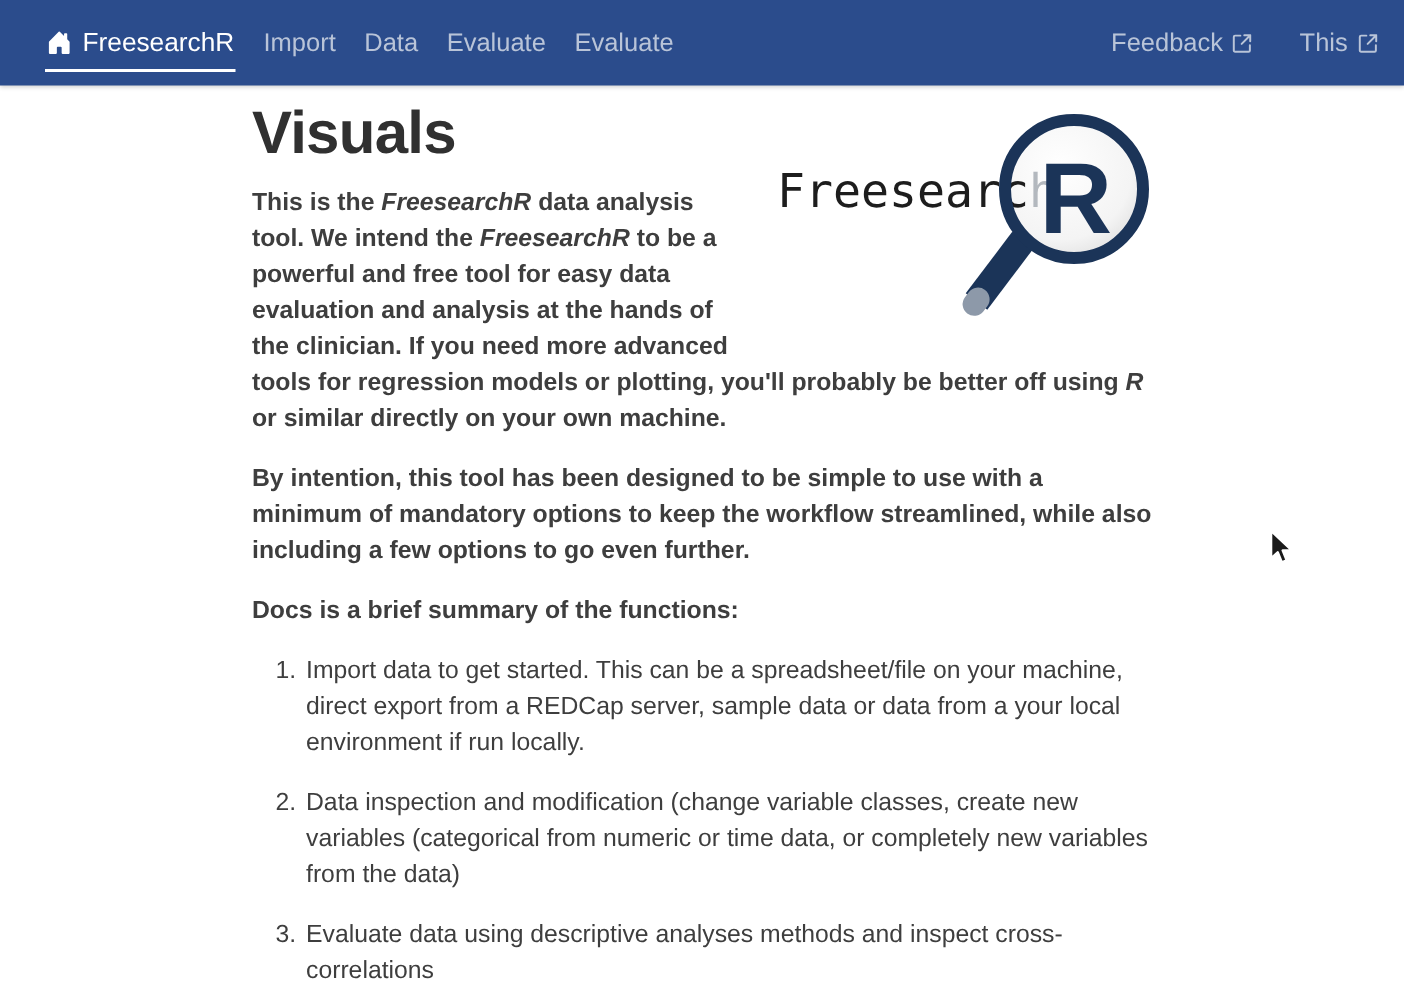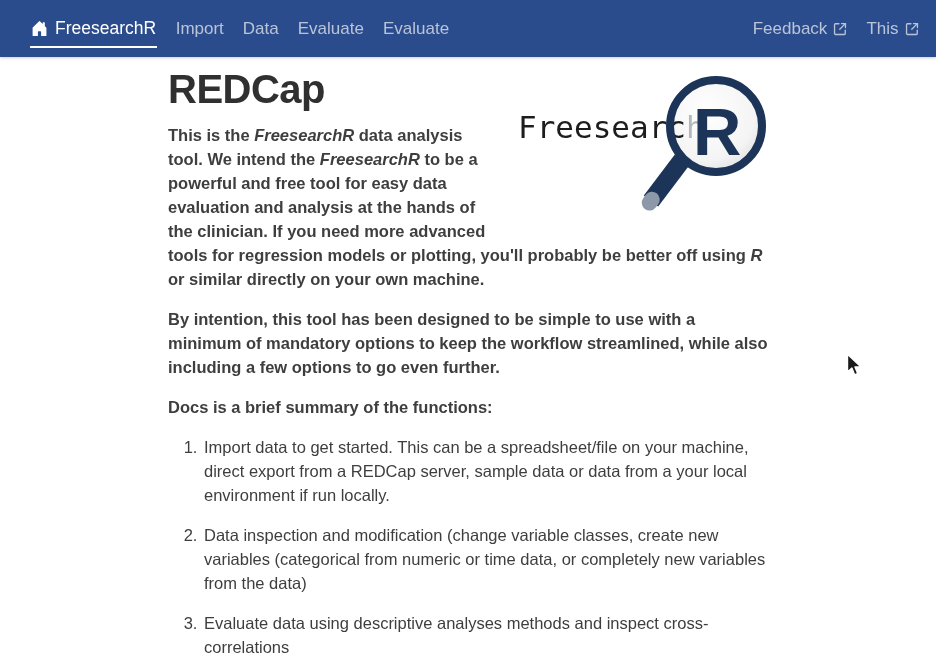--- a/index.html
+++ b/index.html
@@ -40,21 +40,21 @@
   .nav-link {
     color: var(--nav_text, #b9c4d8);
     font-size: 17px;
     text-decoration: none;
     padding: 8px 9.5px;
     white-space: nowrap;
     cursor: pointer;
     display: inline-flex;
     align-items: center;
   }
-  .nav-right { margin-left: auto; display: flex; align-items: center; gap: 0; }
+  .nav-right { margin-left: auto; display: flex; align-items: center; gap: 12px; }
   .ext-icon { margin-left: 6px; display: inline-flex; }
   .ext-icon svg { display: block; }
 
   
   main {
     width: 600px;
     margin: 0 auto;
     padding-top: 0;
   }
   .logo {
@@ -164,21 +164,21 @@
 
       <line x1="172" y1="91" x2="141" y2="132" stroke="var(--logo_navy)" stroke-width="18"></line>
       <line x1="142" y1="130.5" x2="139.5" y2="133.8" stroke="var(--logo_handle_tip_gray)" stroke-width="15.5" stroke-linecap="round"></line>
 
       <circle cx="206" cy="57" r="46" fill="none" stroke="var(--logo_navy)" stroke-width="8"></circle>
 
       <text class="logo-r" x="183" y="86">R</text>
     </svg>
   </div>
 
-  <h2>REDCap</h2>
+  <h2>Visuals</h2>
 
   <p><span>This is the </span><em>FreesearchR</em><span> data analysis tool. We intend the </span><em>FreesearchR</em><span> to be a powerful and free tool for easy data evaluation and analysis at the hands of the clinician. If you need more advanced tools for regression models or plotting, you'll probably be better off using </span><em>R</em><span> or similar directly on your own machine.</span></p>
 
   <p>By intention, this tool has been designed to be simple to use with a minimum of mandatory options to keep the workflow streamlined, while also including a few options to go even further.</p>
 
   <p>Docs is a brief summary of the functions:</p>
 
   <ol>
     <li>Import data to get started. This can be a spreadsheet/file on your machine, direct export from a REDCap server, sample data or data from a your local environment if run locally.</li>
     <li>Data inspection and modification (change variable classes, create new variables (categorical from numeric or time data, or completely new variables from the data)</li>

